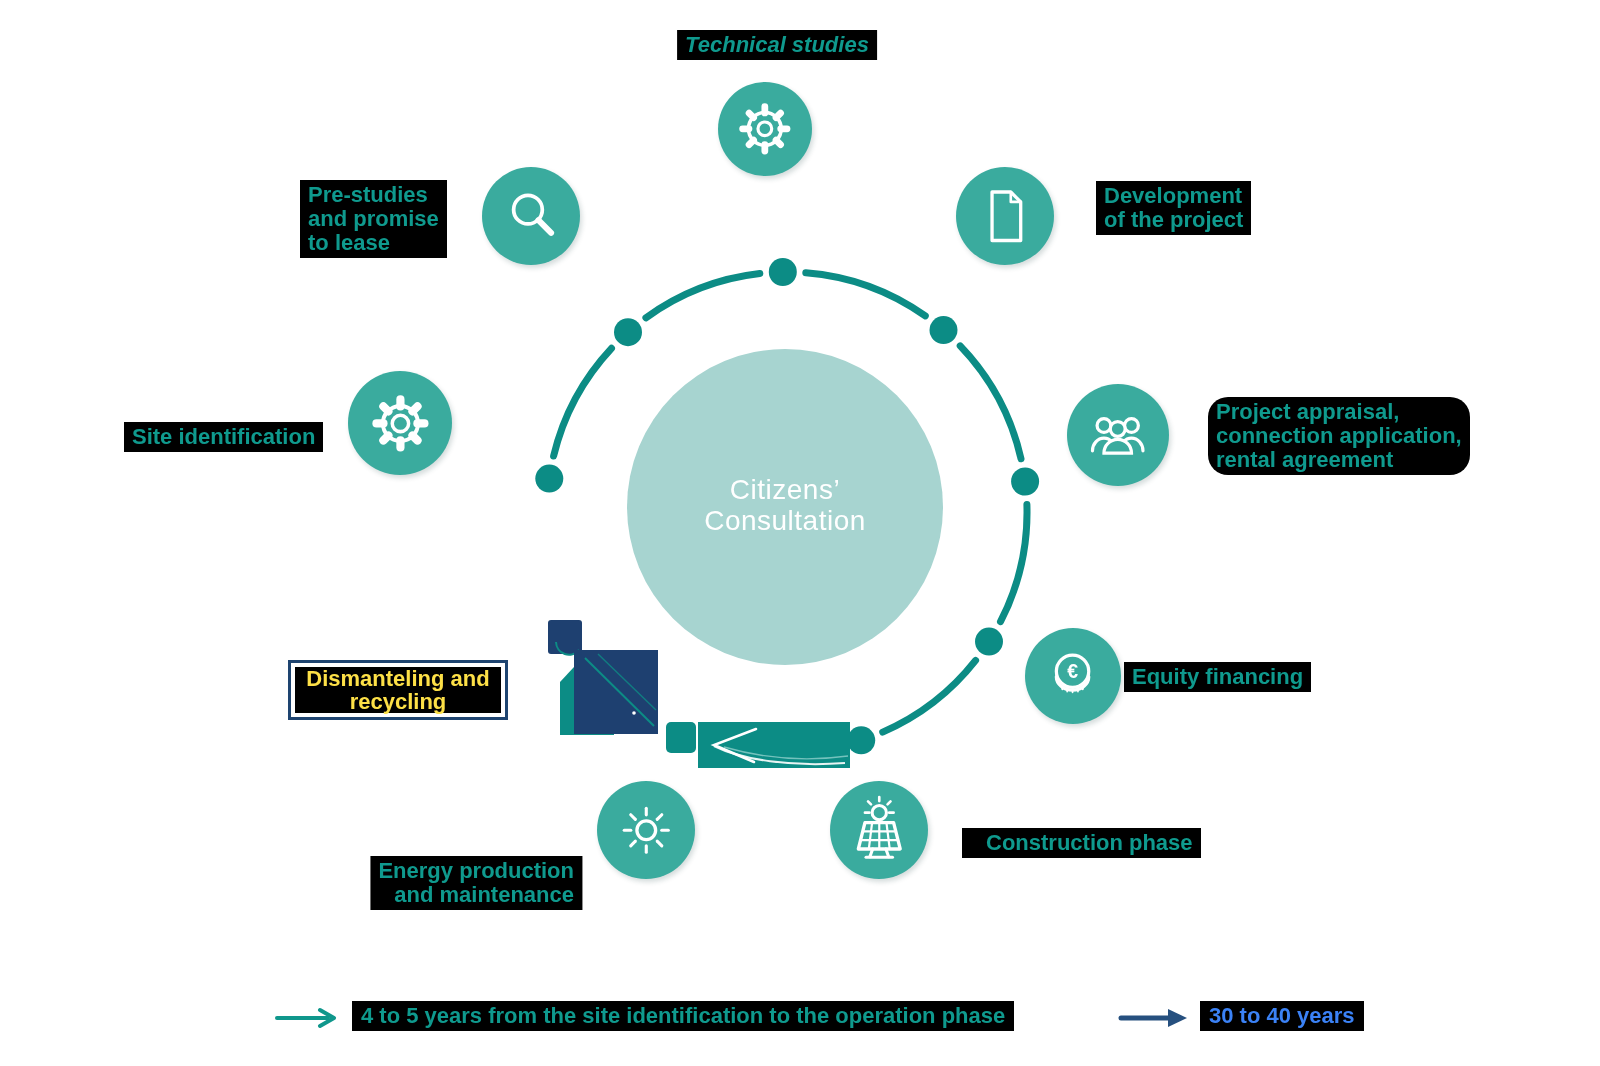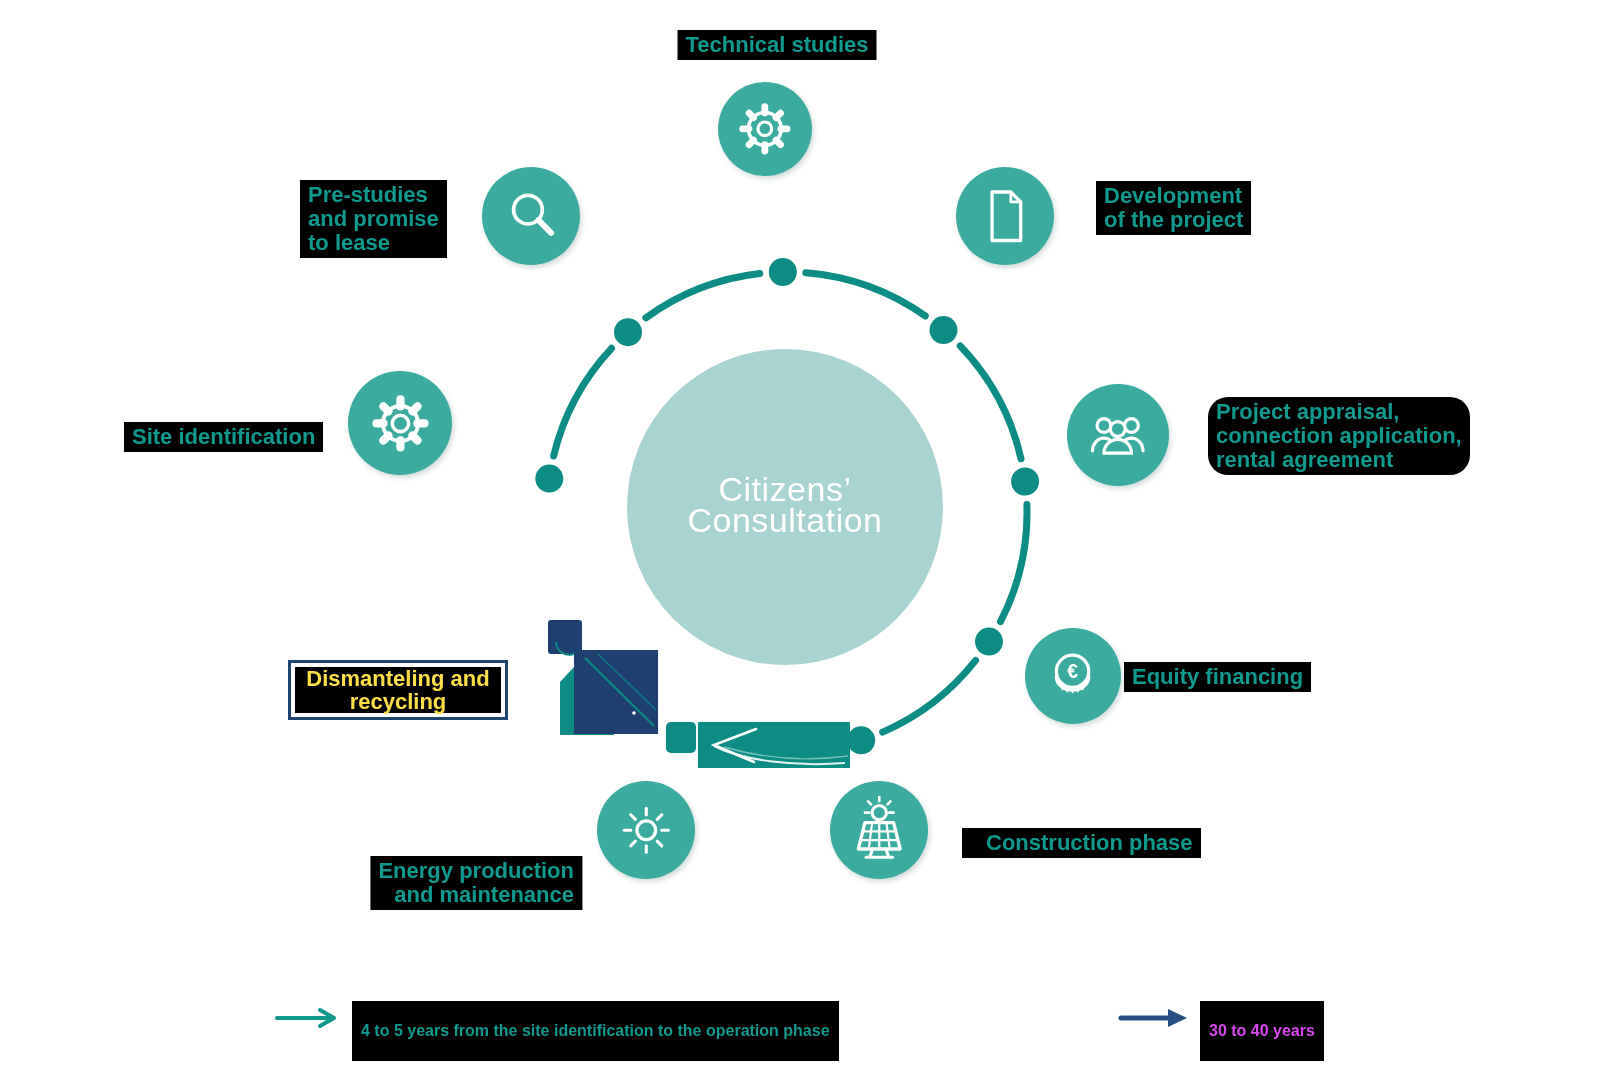--- a/index.html
+++ b/index.html
@@ -15,44 +15,44 @@
     display:flex;align-items:center;justify-content:center;
     box-shadow:2px 3px 5px rgba(20,60,60,0.18);
   }
   .phase-circle svg{width:72%;height:72%;}
   
   .label{
     position:absolute;display:inline-block;background:#000000;color:#0f9a8e;
     font-weight:bold;font-size:22px;line-height:24px;padding:3px 8px;white-space:nowrap;
   }
   .label .line{display:block;}
-  .label.center-x{transform:translateX(-50%);}
+  .label.center-x{transform:translateX(-50%);font-style:italic;}
   .label.right-x{transform:translateX(-100%);text-align:right;margin-top:44px;}
   
   .navy-box{
     position:absolute;border:3px solid #1e4470;background:#ffffff;
     box-sizing:border-box;padding:4px;
   }
   .navy-box .inner{
     background:#000000;color:#fde047;font-weight:bold;font-size:22px;line-height:23px;
     text-align:center;padding:2px 4px;height:100%;box-sizing:border-box;
     display:flex;flex-direction:column;justify-content:center;
   }
   
   .center-label{
     position:absolute;left:785px;top:505px;transform:translate(-50%,-50%);
-    color:#ffffff;font-size:34px;line-height:31px;text-align:center;font-weight:normal;
+    color:#ffffff;font-size:28px;line-height:31px;text-align:center;font-weight:normal;
     letter-spacing:0.5px;
   }
   
   .legend-arrow{position:absolute;}
   .legend-label{position:absolute;display:inline-block;background:#000000;font-weight:bold;
-    font-size:16px;line-height:26px;padding:17px 9px;white-space:nowrap;}
+    font-size:22px;line-height:26px;padding:2px 9px;white-space:nowrap;}
   .legend-label.teal{color:#0f9a8e;}
-  .legend-label.navy{color:#d946ef;text-align:center;}
+  .legend-label.navy{color:#3b82f6;text-align:center;}
 </style>
 </head>
 <body>
 
 <div id="canvas">
 
   <svg class="layer" width="1600" height="1066" viewBox="0 0 1600 1066">
 
     <circle cx="785" cy="507" r="158" fill="#a7d4d0"></circle>
 

